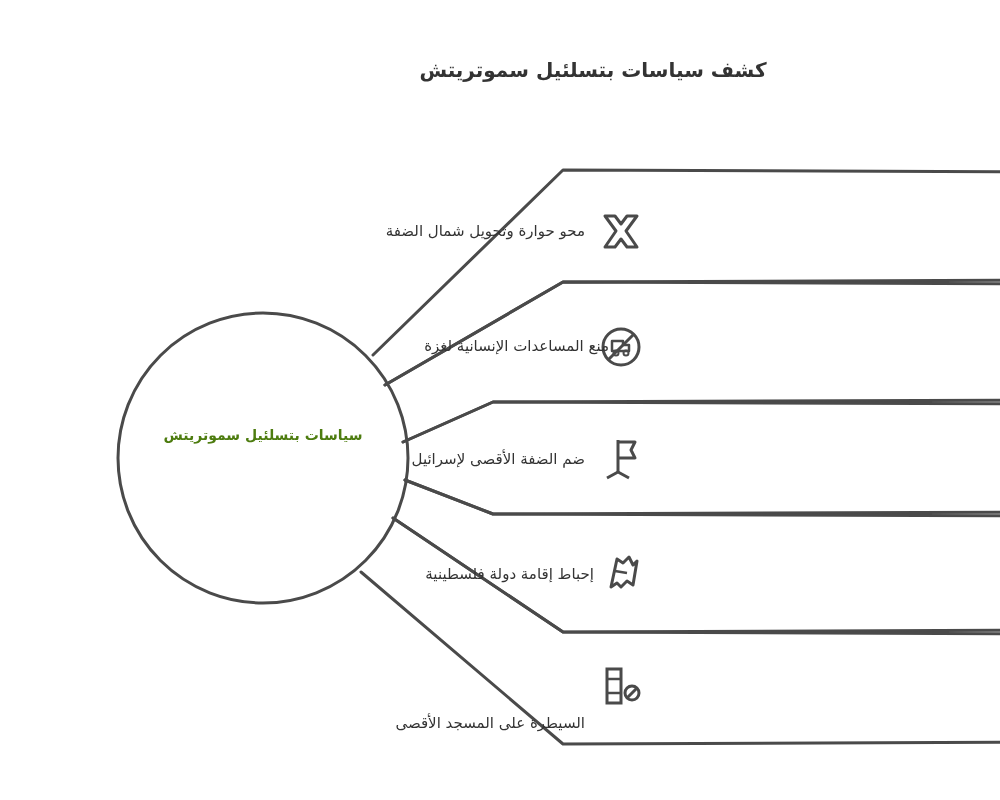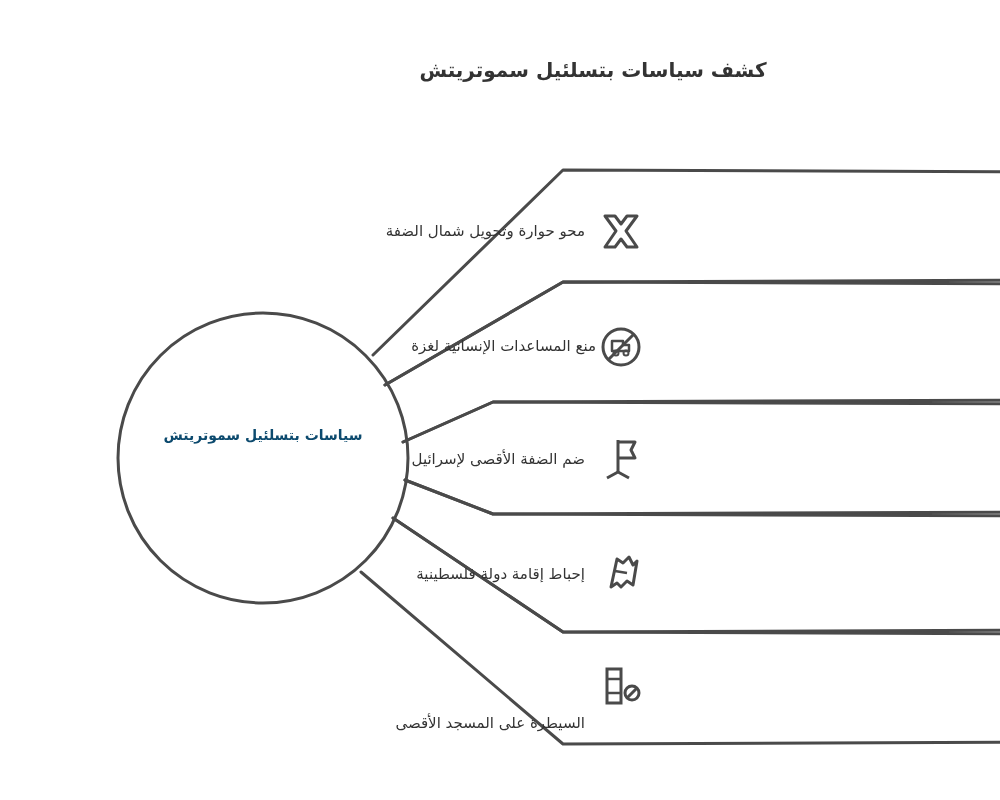--- a/index.html
+++ b/index.html
@@ -32,21 +32,21 @@
     left: 0;
     width: 1000px;
     height: 800px;
   }
   .hub-label {
     position: absolute;
     width: 230px;
     text-align: center;
     font-size: 14px;
     font-weight: bold;
-    color: #0c4a6e;
+    color: #4d7c0f;
     line-height: 1.5;
     direction: rtl;
     left: 55px;
     top: 425px;
   }
   .branch-label {
     position: absolute;
     font-size: 15px;
     color: #333333;
     direction: rtl;
@@ -92,38 +92,38 @@
 
   <div class="branch-icon" style="left:500px; top:317px;">
     <svg viewBox="0 0 60 60" width="60" height="60">
       <circle cx="30" cy="30" r="18" fill="none" stroke="#4a4a4a" stroke-width="3"></circle>
       <path d="M21 34 L21 24 L32 24 L32 28 L38 28 L38 34 Z" fill="none" stroke="#4a4a4a" stroke-width="2.5" stroke-linejoin="round"></path>
       <circle cx="25" cy="36" r="2.5" fill="none" stroke="#4a4a4a" stroke-width="2"></circle>
       <circle cx="35" cy="36" r="2.5" fill="none" stroke="#4a4a4a" stroke-width="2"></circle>
       <line x1="17" y1="43" x2="43" y2="17" stroke="#4a4a4a" stroke-width="3"></line>
     </svg>
   </div>
-  <div class="branch-label" style="right:404px; top:337px;">منع المساعدات الإنسانية لغزة</div>
+  <div class="branch-label" style="right:391px; top:337px;">منع المساعدات الإنسانية لغزة</div>
 
   <div class="branch-icon" style="left:500px; top:428px;">
     <svg viewBox="0 0 60 60" width="60" height="60">
       <path d="M27 14 L44 14 L40 22 L44 30 L27 30" fill="none" stroke="#4a4a4a" stroke-width="3" stroke-linejoin="round"></path>
       <line x1="27" y1="12" x2="27" y2="44" stroke="#4a4a4a" stroke-width="3"></line>
       <path d="M16 50 L27 44 L38 50" fill="none" stroke="#4a4a4a" stroke-width="3" stroke-linejoin="round"></path>
     </svg>
   </div>
   <div class="branch-label" style="right:415px; top:450px;">ضم الضفة الأقصى لإسرائيل</div>
 
   <div class="branch-icon" style="left:500px; top:543px;">
     <svg viewBox="0 0 60 60" width="60" height="60">
       <path d="M20 44 L26 16 L32 20 L38 14 L42 22 L46 18 L42 42 L36 38 L30 44 L26 40 Z" fill="none" stroke="#4a4a4a" stroke-width="3" stroke-linejoin="round"></path>
       <line x1="24" y1="28" x2="36" y2="30" stroke="#4a4a4a" stroke-width="2.5"></line>
     </svg>
   </div>
-  <div class="branch-label" style="right:415px; top:565px;">إحباط إقامة دولة فلسطينية</div>
+  <div class="branch-label" style="right:406px; top:565px;">إحباط إقامة دولة فلسطينية</div>
 
   <div class="branch-icon" style="left:500px; top:655px;">
     <svg viewBox="0 0 60 60" width="60" height="60">
       <rect x="16" y="14" width="14" height="34" fill="none" stroke="#4a4a4a" stroke-width="3"></rect>
       <line x1="16" y1="24" x2="30" y2="24" stroke="#4a4a4a" stroke-width="2.5"></line>
       <line x1="16" y1="38" x2="30" y2="38" stroke="#4a4a4a" stroke-width="2.5"></line>
       <circle cx="41" cy="38" r="7" fill="none" stroke="#4a4a4a" stroke-width="3"></circle>
       <line x1="36" y1="43" x2="46" y2="33" stroke="#4a4a4a" stroke-width="3"></line>
     </svg>
   </div>

